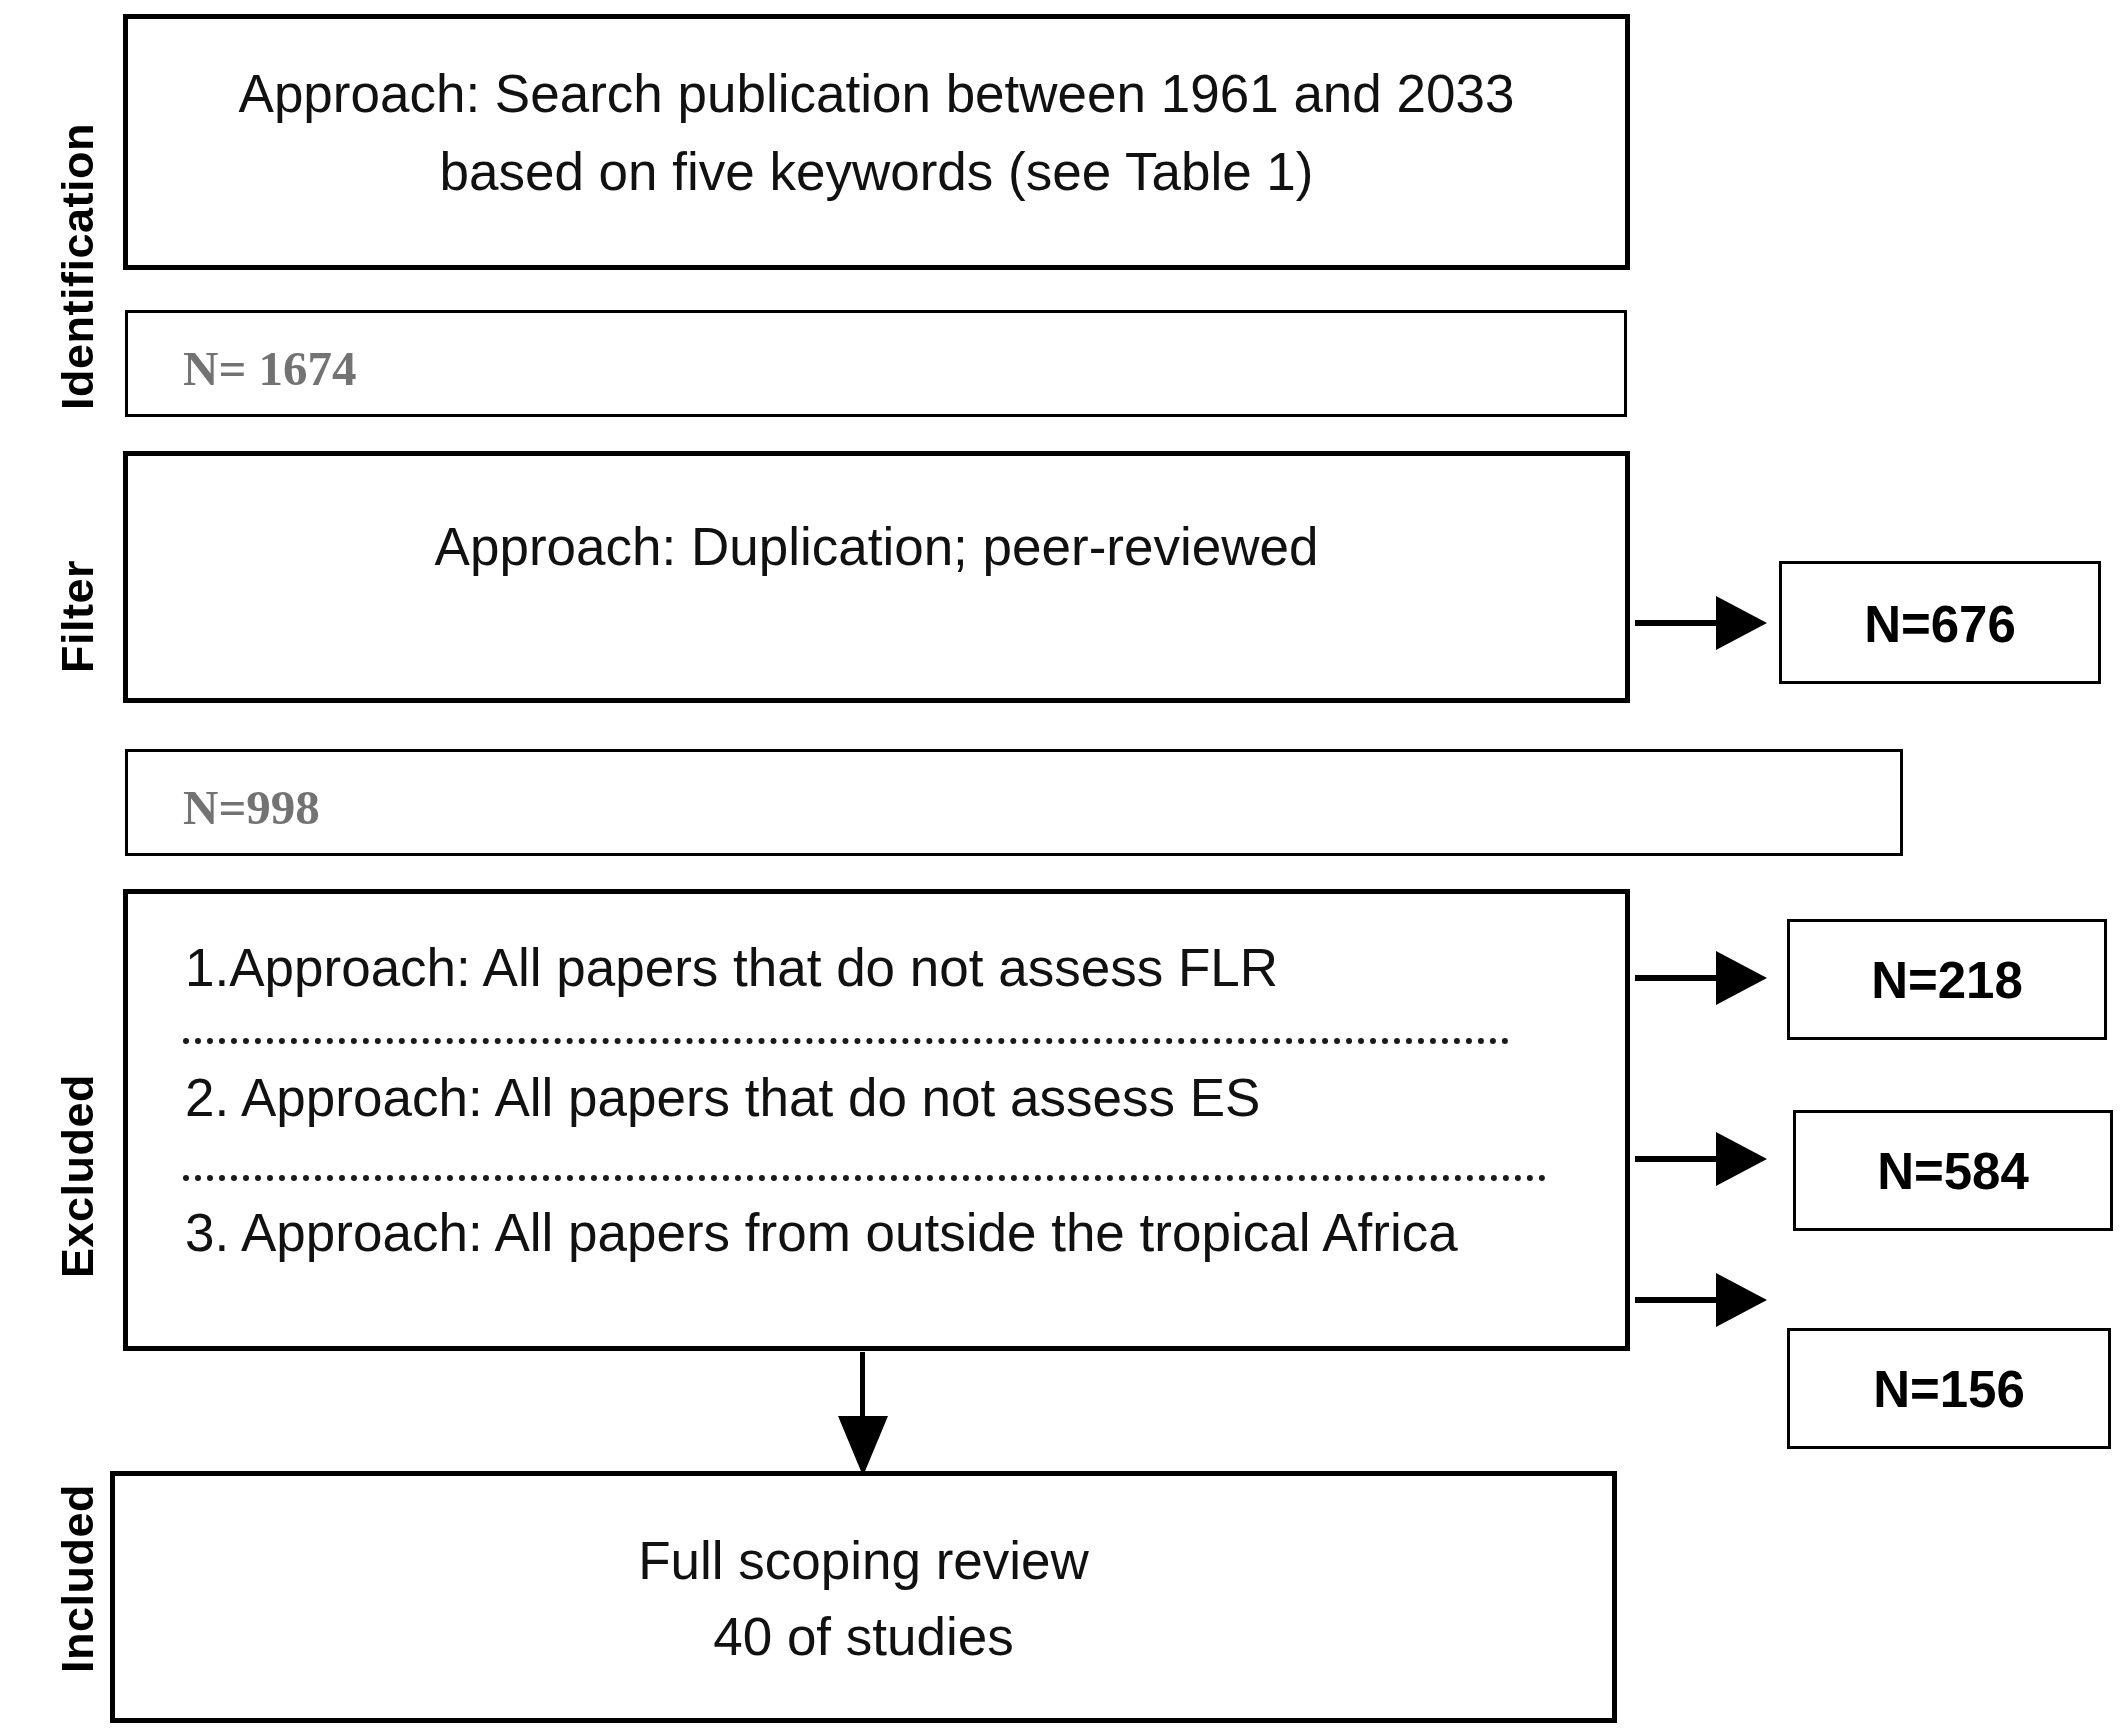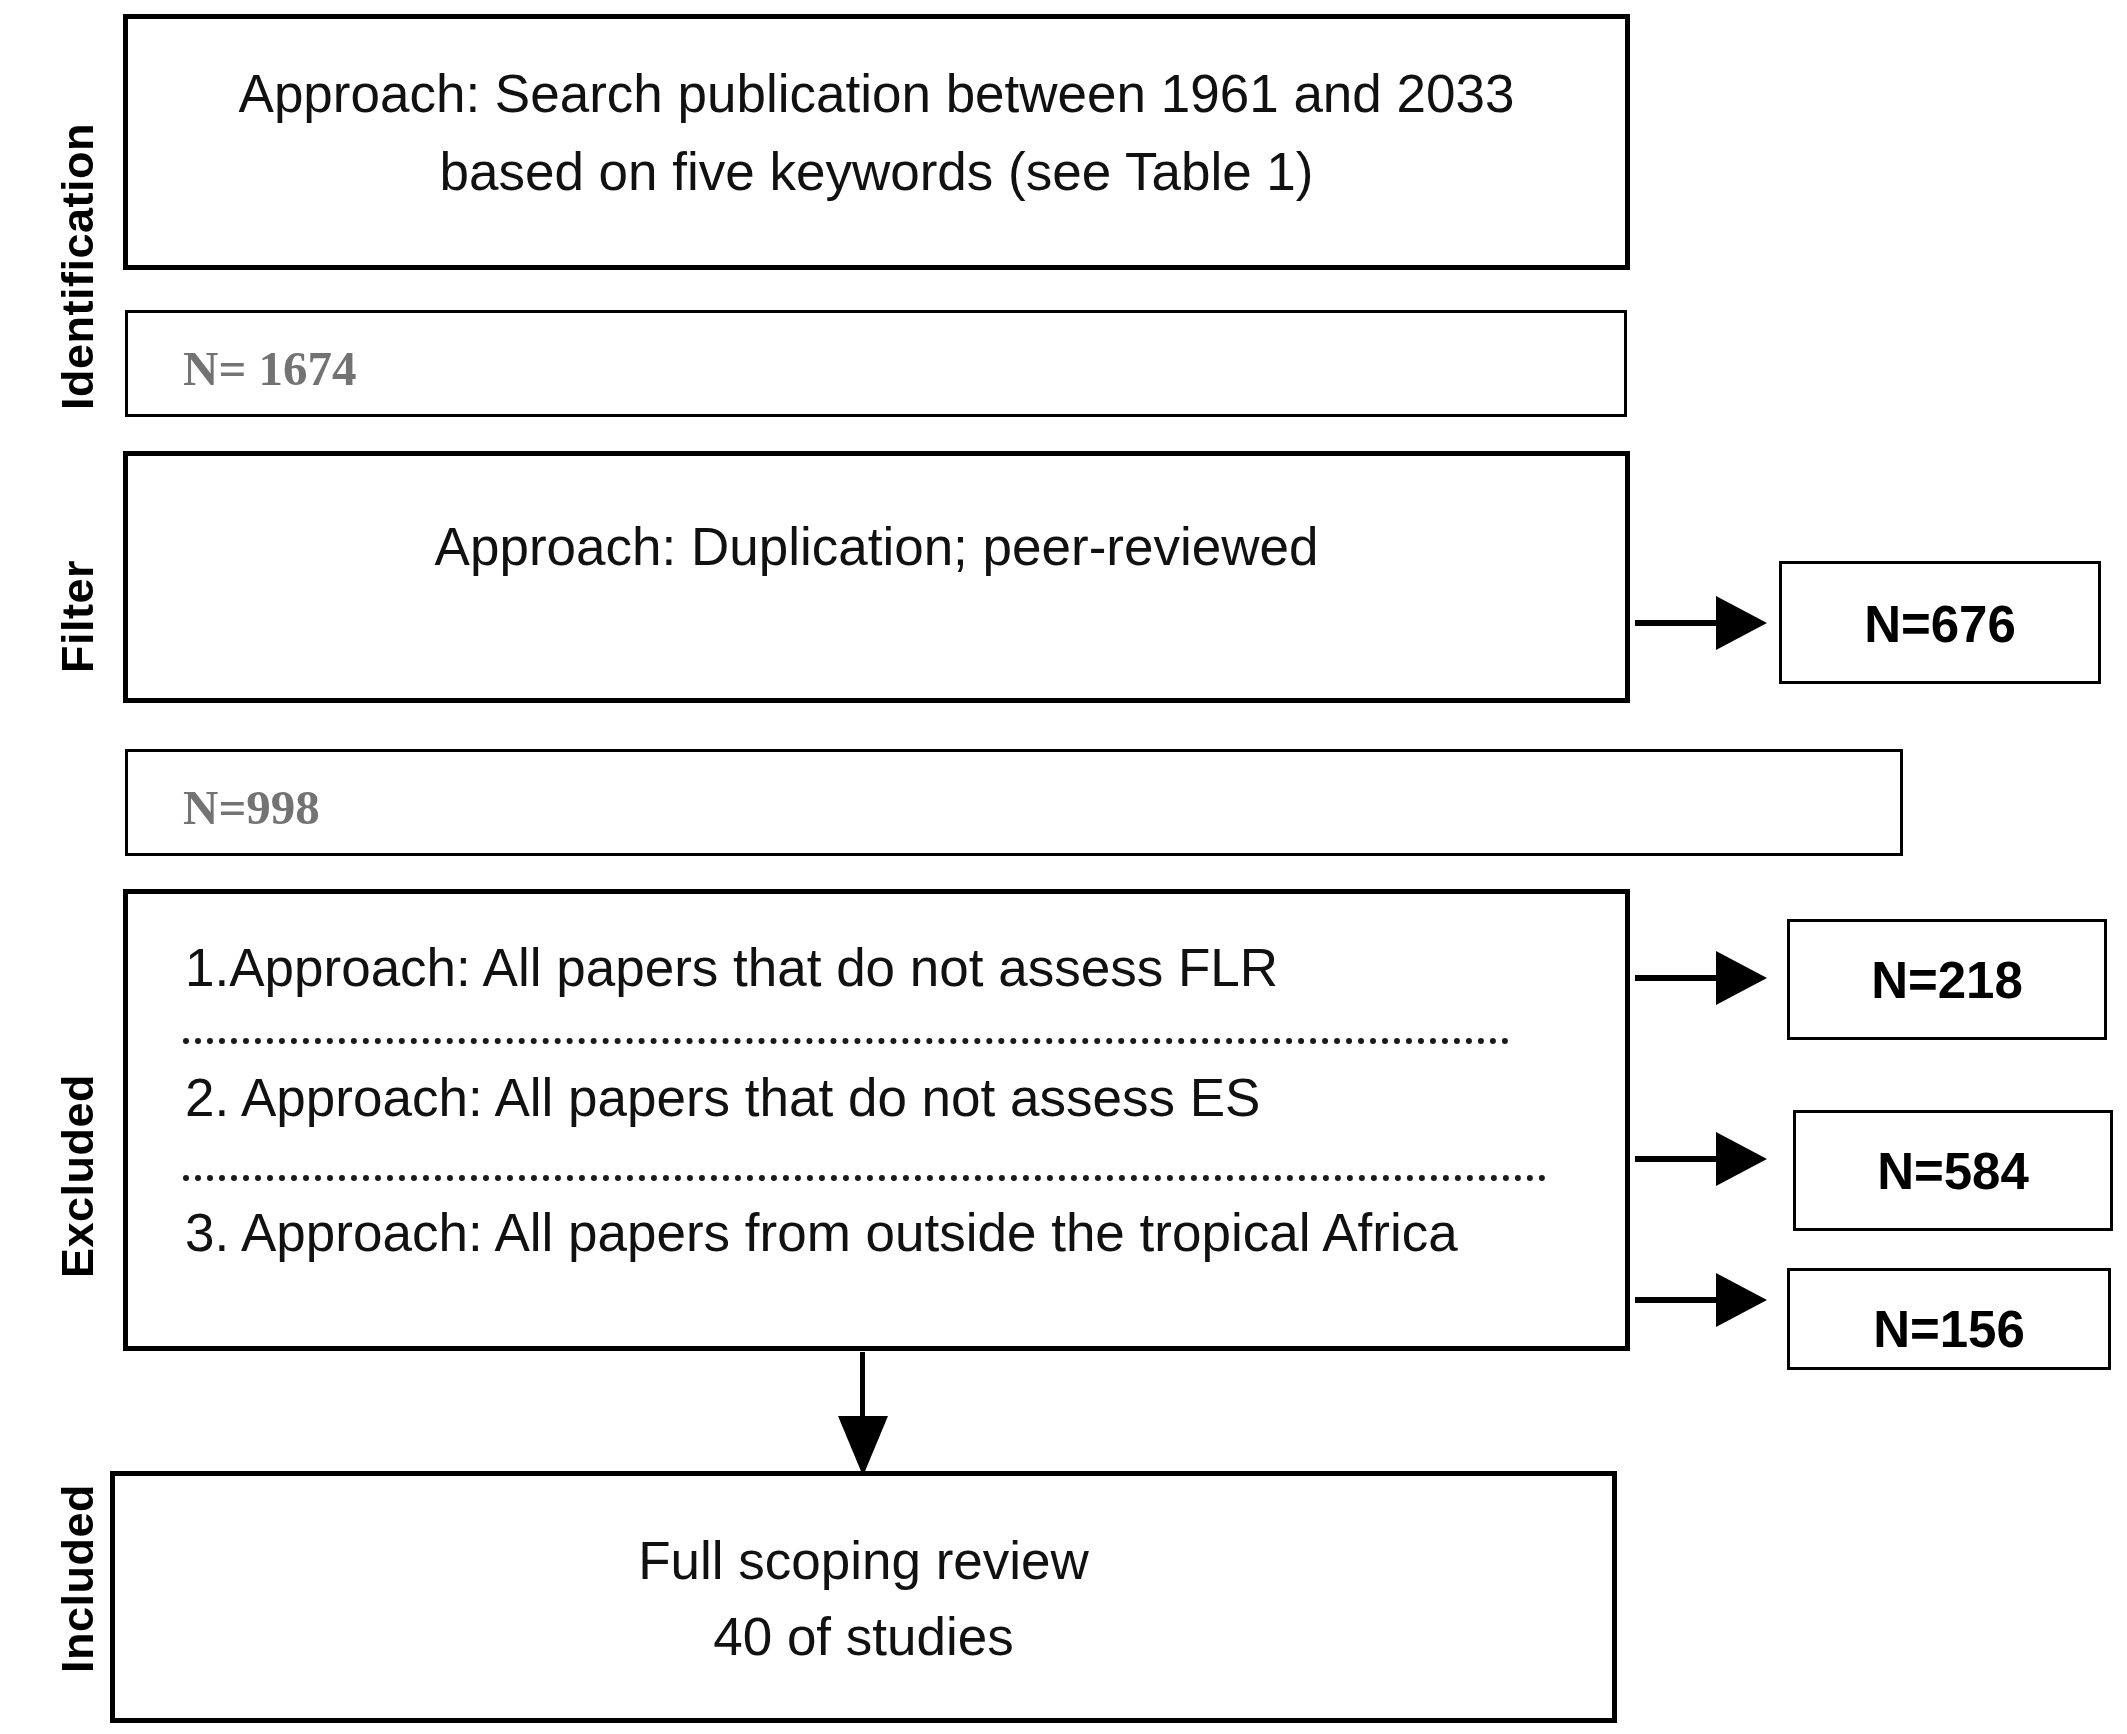--- a/index.html
+++ b/index.html
@@ -214,21 +214,21 @@
   </div>
 
   <div class="box nbox" style="left: 1787px; top: 919px; width: 320px; height: 121px;">
     <div class="n-centered" style="top: 33px;">N=218</div>
   </div>
 
   <div class="box nbox" style="left: 1793px; top: 1100px; width: 320px; height: 121px; margin-top: 10px;">
     <div class="n-centered" style="top: 33px;">N=584</div>
   </div>
 
-  <div class="box nbox" style="left: 1787px; top: 1268px; width: 324px; height: 102px;">
+  <div class="box nbox" style="left: 1787px; top: 1328px; width: 324px; height: 121px;">
     <div class="n-centered" style="top: 33px;">N=156</div>
   </div>
 
   <div class="arrow-v" style="left: 863px; top: 1352px; height: 125px;">
     <div class="shaft" style="height: 74px;"></div>
     <div class="head" style="top: 64px;"></div>
   </div>
 
   <div class="box approach-box" style="left: 110px; top: 1471px; width: 1507px; height: 252px;">
     <div class="box-text" style="top: 51px;">Full scoping review</div>

